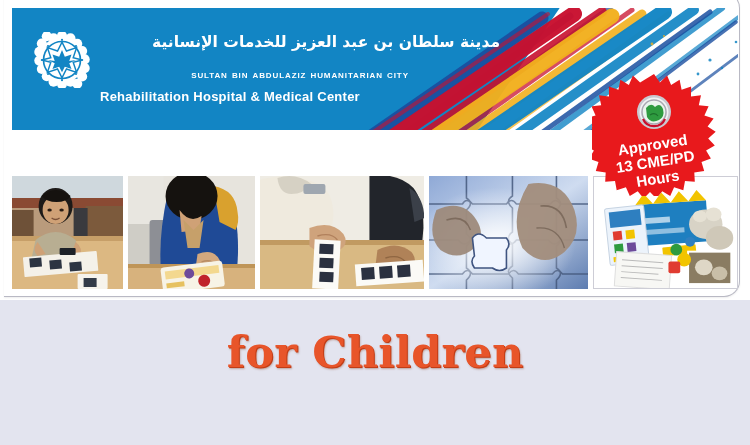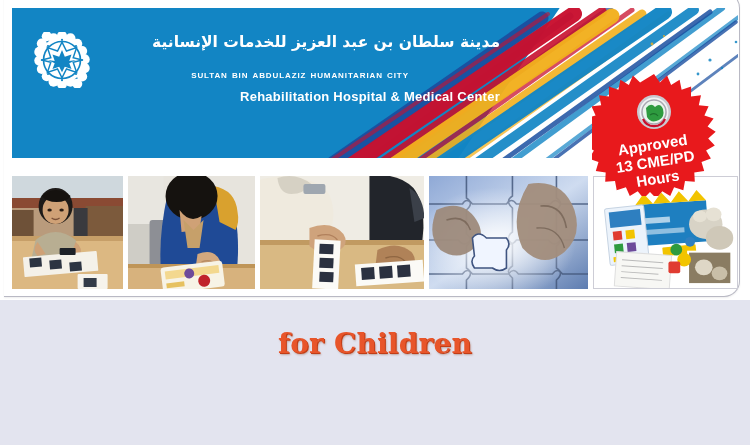--- a/index.html
+++ b/index.html
@@ -33,21 +33,21 @@
     border-left: none;
     box-shadow: 0 1px 2px rgba(0,0,0,0.07);
   }
 
   
   .header-band {
     position: absolute;
     left: 12px;
     top: 8px;
     width: 726px;
-    height: 150px;
+    height: 122px;
     background: #1285c4;
     overflow: hidden;
   }
 
   .header-band::after {
     
     content: "";
     position: absolute;
     right: 0; top: 0; bottom: 0;
     width: 0;
@@ -120,21 +120,20 @@
   .brand-en1::first-letter { font-size: 11.6px; }
 
   .brand-en2 {
     font-family: "Liberation Sans", sans-serif;
     font-size: 13px;
     font-weight: 700;
     letter-spacing: 0.25px;
     margin-top: 9px;
     color: #ffffff;
     white-space: nowrap;
-    text-align: right;
   }
 
   
   .photo-strip {
     position: absolute;
     left: 12px;
     top: 176px;
     width: 726px;
     height: 113px;
     display: flex;
@@ -190,21 +189,21 @@
     font-weight: 700;
     font-size: 35px;
     line-height: 1.12;
     color: #e8552a;
     letter-spacing: 0.2px;
     text-shadow:
        1px 1px 0 #c23d16,
        1.5px 1.5px 2px rgba(120,40,10,0.35);
     white-space: nowrap;
   }
-  .title-line.l2 { font-size: 28px; }
+  .title-line.l2 { font-size: 43px; }
 </style>
 </head>
 <body>
 
 <div id="poster">
 
   <div class="page-card"></div>
 
   <div class="header-band">
 

